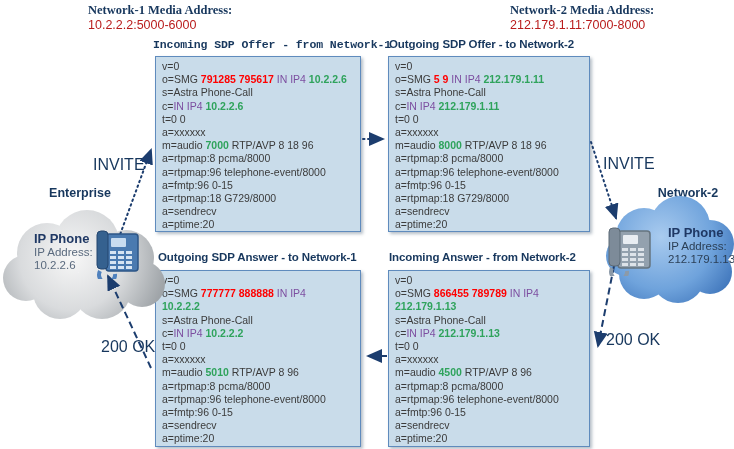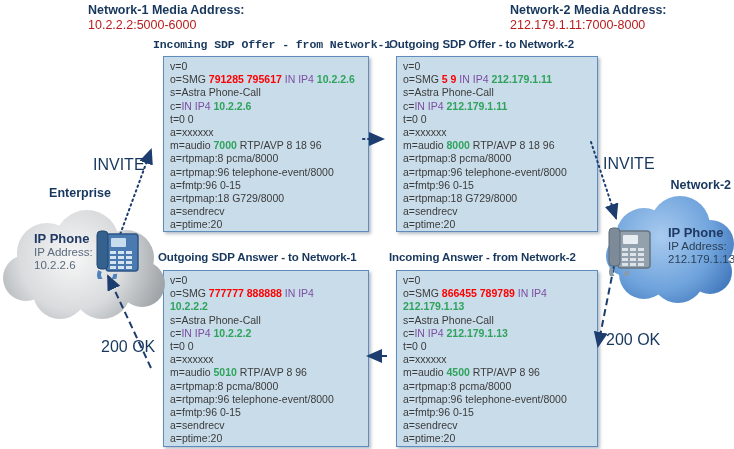--- a/index.html
+++ b/index.html
@@ -1,25 +1,25 @@
 <!DOCTYPE html>
 <html><head>
 <meta charset="utf-8">
 <style>
   html,body{margin:0;padding:0;background:#fff;}
   #stage{position:relative;width:734px;height:449px;background:#fff;overflow:hidden;
          font-family:"Liberation Sans",sans-serif;}
   .media-label{position:absolute;font-size:12.5px;line-height:15px;}
-  .media-label .t{font-weight:bold;color:#17375D;}
+  .media-label .t{font-weight:bold;color:#17375D;font-family:Liberation Serif, serif;}
   .media-label .v{color:#b91c1c;}
   .sdp-title{position:absolute;font-size:11.5px;font-weight:bold;color:#17375D;
              letter-spacing:-0.1px;white-space:nowrap;}
   .sdp-box{position:absolute;background:#C9DCEA;border:1.6px solid #5F8BBD;
            box-shadow:2px 2px 3px rgba(90,110,130,0.45);
-           padding:3px 0 0 6px;box-sizing:border-box;margin-left:8px;}
+           padding:3px 0 0 6px;box-sizing:border-box;}
   .sdp-line{font-size:10.5px;line-height:13.2px;color:#3B3B3B;white-space:nowrap;}
   .sdp-line b.r{color:#FF0000;}
   .sdp-line b.g{color:#2FA35C;}
   .sdp-line .p{color:#7C4EA0;}
   .cloud-title{position:absolute;font-size:12.5px;font-weight:bold;color:#17375D;
                text-align:center;line-height:14px;}
   .cloud-text{position:absolute;z-index:3;margin-left:12px;}
   .cloud-text .n{font-weight:bold;font-size:13px;color:#1F3864;line-height:15px;}
   .cloud-text .a{font-size:11.5px;line-height:13px;}
   .cloud-text.gray .a{color:#5A6A7E;}
@@ -168,21 +168,21 @@
     <g fill="url(#bcloud)">
       <circle cx="38" cy="44" r="28"></circle>
         <circle cx="74" cy="34" r="30"></circle>
         <circle cx="104" cy="52" r="24"></circle>
       <circle cx="104" cy="80" r="22"></circle>
         <circle cx="72" cy="84" r="27"></circle>
         <circle cx="38" cy="82" r="25"></circle>
       <circle cx="20" cy="64" r="20"></circle>
     </g>
   </svg>
-  <div class="cloud-title" style="left:645px;top:178px;width:86px;text-align:right;">Network-2</div>
+  <div class="cloud-title" style="left:645px;top:186px;width:86px;">Network-2</div>
   <div class="cloud-text blue" style="left:656px;top:225px;">
     <div class="n">IP Phone</div>
     <div class="a">IP Address:</div>
     <div class="a">212.179.1.13</div>
   </div>
 
   <svg class="phone" style="left:604px;top:224px;" width="50" height="52" viewBox="0 0 50 52">
     <path d="M8,44 a8,8 0 1 0 15,3" fill="none" stroke="#8C9AA8" stroke-width="4"></path>
     <rect x="14" y="7" width="32" height="37" rx="3" fill="#93A1AE" stroke="#66747F" stroke-width="1.5"></rect>
     <rect x="5" y="4" width="11" height="38" rx="4" fill="#7D8B99" stroke="#5C6A76" stroke-width="1"></rect>

